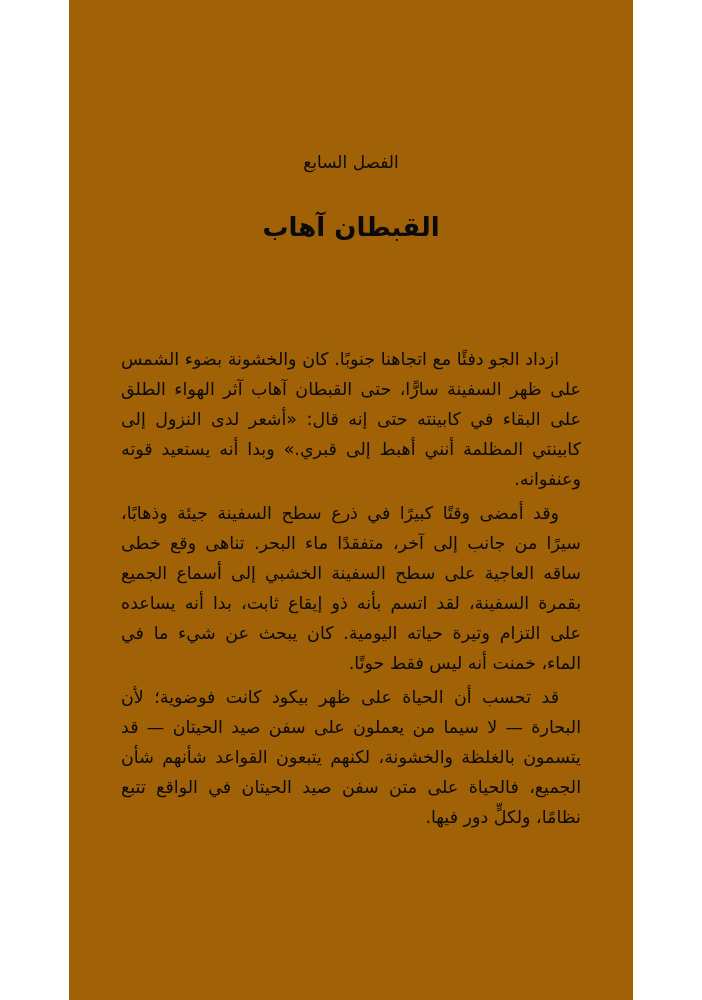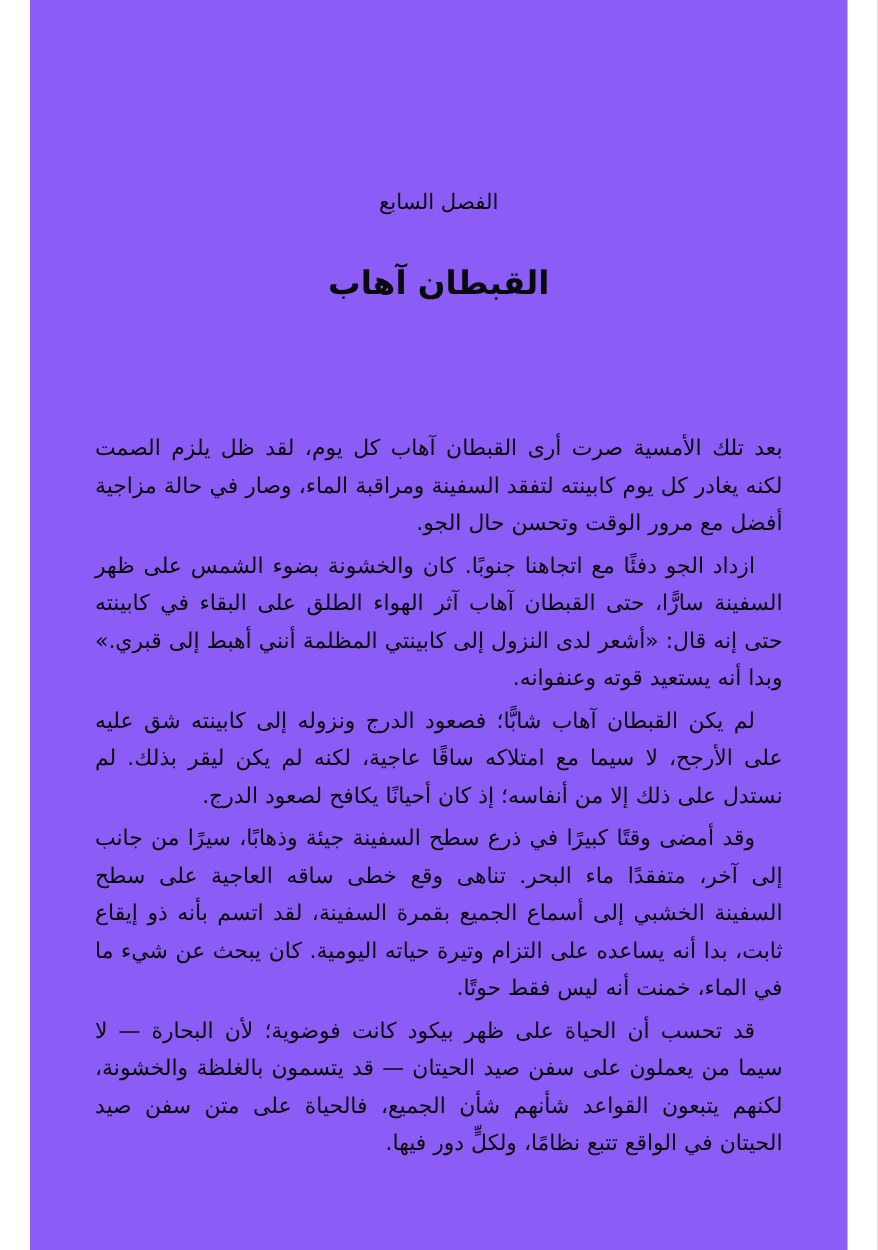--- a/index.html
+++ b/index.html
@@ -2,24 +2,24 @@
 <html lang="ar" dir="rtl"><head>
 <meta charset="utf-8">
 <style>
   html, body {
     margin: 0;
     padding: 0;
     background: #ffffff;
   }
   .page {
     position: relative;
-    width: 654px;
+    width: 564px;
     height: 1000px;
     margin: 0 auto;
-    background: #8b5cf6;
+    background: #a16207;
     color: #0a0a0a;
     direction: rtl;
     font-family: "DejaVu Sans", sans-serif;
     box-sizing: border-box;
     padding: 0 52px;
     overflow: hidden;
   }
   .chapter-label {
     margin-top: 150px;
     text-align: center;
@@ -51,19 +51,17 @@
 </style>
 </head>
 <body>
 
 <div class="page">
   <div class="chapter-label">الفصل السابع</div>
 
   <h1 class="chapter-title">القبطان آهاب</h1>
 
   <div class="body-text">
-    <p class="para first">بعد تلك الأمسية صرت أرى القبطان آهاب كل يوم، لقد ظل يلزم الصمت لكنه يغادر كل يوم كابينته لتفقد السفينة ومراقبة الماء، وصار في حالة مزاجية أفضل مع مرور الوقت وتحسن حال الجو.</p>
     <p class="para">ازداد الجو دفئًا مع اتجاهنا جنوبًا. كان والخشونة بضوء الشمس على ظهر السفينة سارًّا، حتى القبطان آهاب آثر الهواء الطلق على البقاء في كابينته حتى إنه قال: «أشعر لدى النزول إلى كابينتي المظلمة أنني أهبط إلى قبري.» وبدا أنه يستعيد قوته وعنفوانه.</p>
-    <p class="para">لم يكن القبطان آهاب شابًّا؛ فصعود الدرج ونزوله إلى كابينته شق عليه على الأرجح، لا سيما مع امتلاكه ساقًا عاجية، لكنه لم يكن ليقر بذلك. لم نستدل على ذلك إلا من أنفاسه؛ إذ كان أحيانًا يكافح لصعود الدرج.</p>
     <p class="para">وقد أمضى وقتًا كبيرًا في ذرع سطح السفينة جيئة وذهابًا، سيرًا من جانب إلى آخر، متفقدًا ماء البحر. تناهى وقع خطى ساقه العاجية على سطح السفينة الخشبي إلى أسماع الجميع بقمرة السفينة، لقد اتسم بأنه ذو إيقاع ثابت، بدا أنه يساعده على التزام وتيرة حياته اليومية. كان يبحث عن شيء ما في الماء، خمنت أنه ليس فقط حوتًا.</p>
     <p class="para">قد تحسب أن الحياة على ظهر بيكود كانت فوضوية؛ لأن البحارة — لا سيما من يعملون على سفن صيد الحيتان — قد يتسمون بالغلظة والخشونة، لكنهم يتبعون القواعد شأنهم شأن الجميع، فالحياة على متن سفن صيد الحيتان في الواقع تتبع نظامًا، ولكلٍّ دور فيها.</p>
   </div>
 </div>
 
 </body></html>

